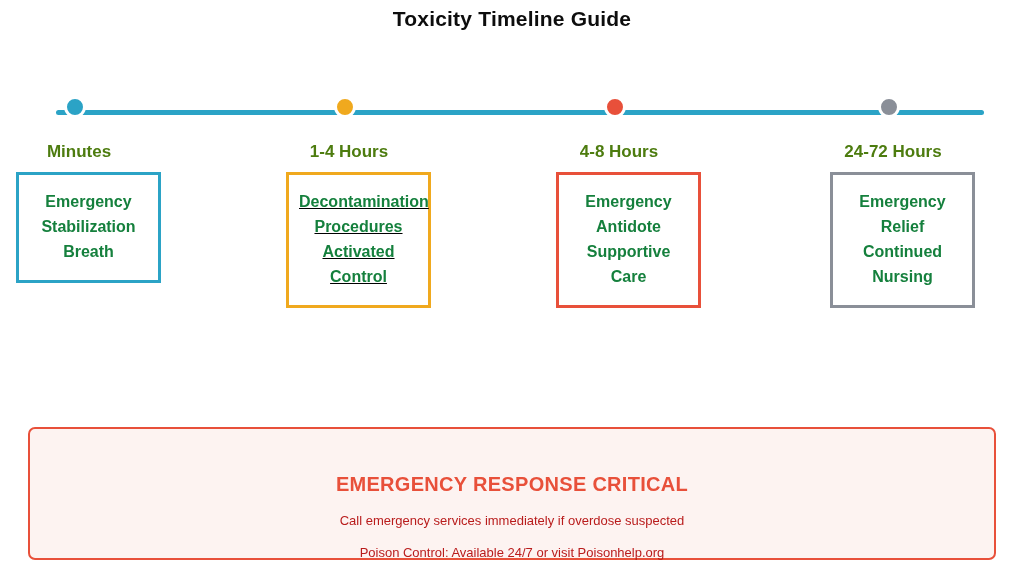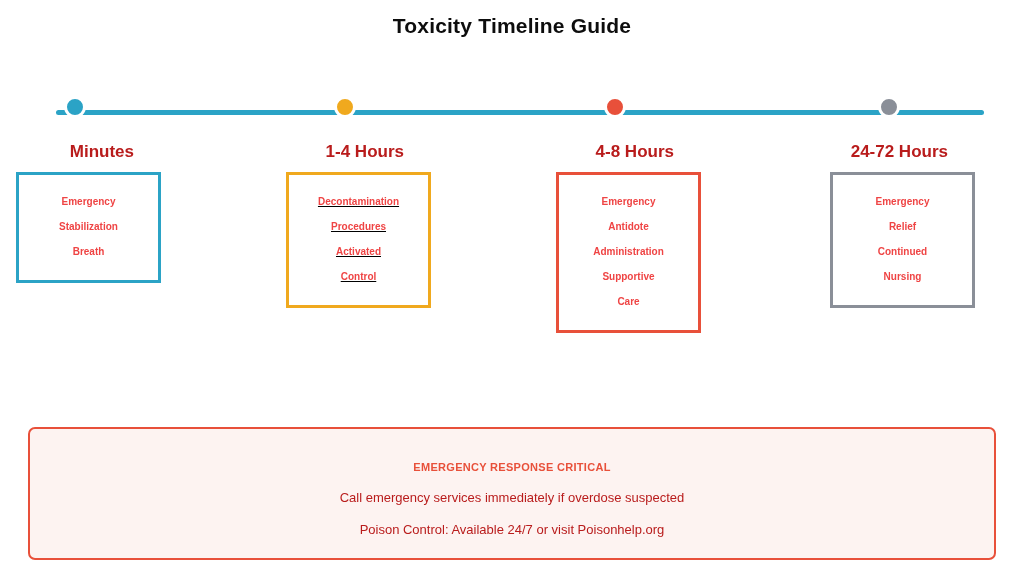--- a/index.html
+++ b/index.html
@@ -14,21 +14,21 @@
     overflow: hidden;
   }
   .canvas {
     position: relative;
     width: 1024px;
     height: 568px;
     background: #ffffff;
   }
   .main-title {
     position: absolute;
-    top: 12px;
+    top: 5px;
     left: 0;
     width: 1024px;
     text-align: center;
     font-size: 21px;
     font-weight: bold;
     color: #0d0d0d;
     letter-spacing: 0.2px;
     line-height: 28px;
   }
   .timeline-axis {
@@ -52,59 +52,59 @@
     height: 22px;
     border-radius: 50%;
     border: 3px solid #ffffff;
     box-sizing: border-box;
   }
   .stage-label {
     position: absolute;
     top: 46px;
     left: -40px;
     width: 110px;
-    text-align: right;
+    text-align: center;
     font-size: 17px;
     font-weight: bold;
-    color: #b91c1c;
+    color: #4d7c0f;
     white-space: nowrap;
   }
   .stage-card {
     position: absolute;
     top: 76px;
     left: -48px;
     width: 145px;
     box-sizing: border-box;
     border: 3px solid #888;
     background: #ffffff;
     padding: 14px 10px 16px 10px;
     text-align: center;
   }
   .card-line {
-    font-size: 10px;
+    font-size: 16px;
     font-weight: bold;
-    color: #ef4444;
+    color: #15803d;
     line-height: 25px;
     white-space: nowrap;
   }
   .alert-box {
     position: absolute;
     left: 28px;
     top: 427px;
     width: 968px;
     height: 133px;
     box-sizing: border-box;
     border: 2px solid #e8503a;
     border-radius: 7px;
     background: #fdf3f1;
     text-align: center;
   }
   .alert-title {
-    margin-top: 32px;
-    font-size: 11px;
+    margin-top: 44px;
+    font-size: 20px;
     font-weight: bold;
     color: #e8503a;
     letter-spacing: 0.3px;
   }
   .alert-line {
     margin-top: 17px;
     font-size: 13px;
     color: #b91c1c;
   }
 </style>
@@ -137,21 +137,20 @@
       <div class="card-line">Control</div>
     </div>
   </div>
 
   <div class="stage" id="s2" style="left: 604px;">
     <div class="stage-dot" style="background: rgb(232, 80, 58);"></div>
     <div class="stage-label">4-8 Hours</div>
     <div class="stage-card" style="border-color: rgb(232, 80, 58);">
       <div class="card-line">Emergency</div>
       <div class="card-line">Antidote</div>
-      <div class="card-line">Administration</div>
       <div class="card-line">Supportive</div>
       <div class="card-line">Care</div>
     </div>
   </div>
 
   <div class="stage" id="s3" style="left: 878px;">
     <div class="stage-dot" style="background: rgb(138, 143, 152);"></div>
     <div class="stage-label">24-72 Hours</div>
     <div class="stage-card" style="border-color: rgb(138, 143, 152);">
       <div class="card-line">Emergency</div>

